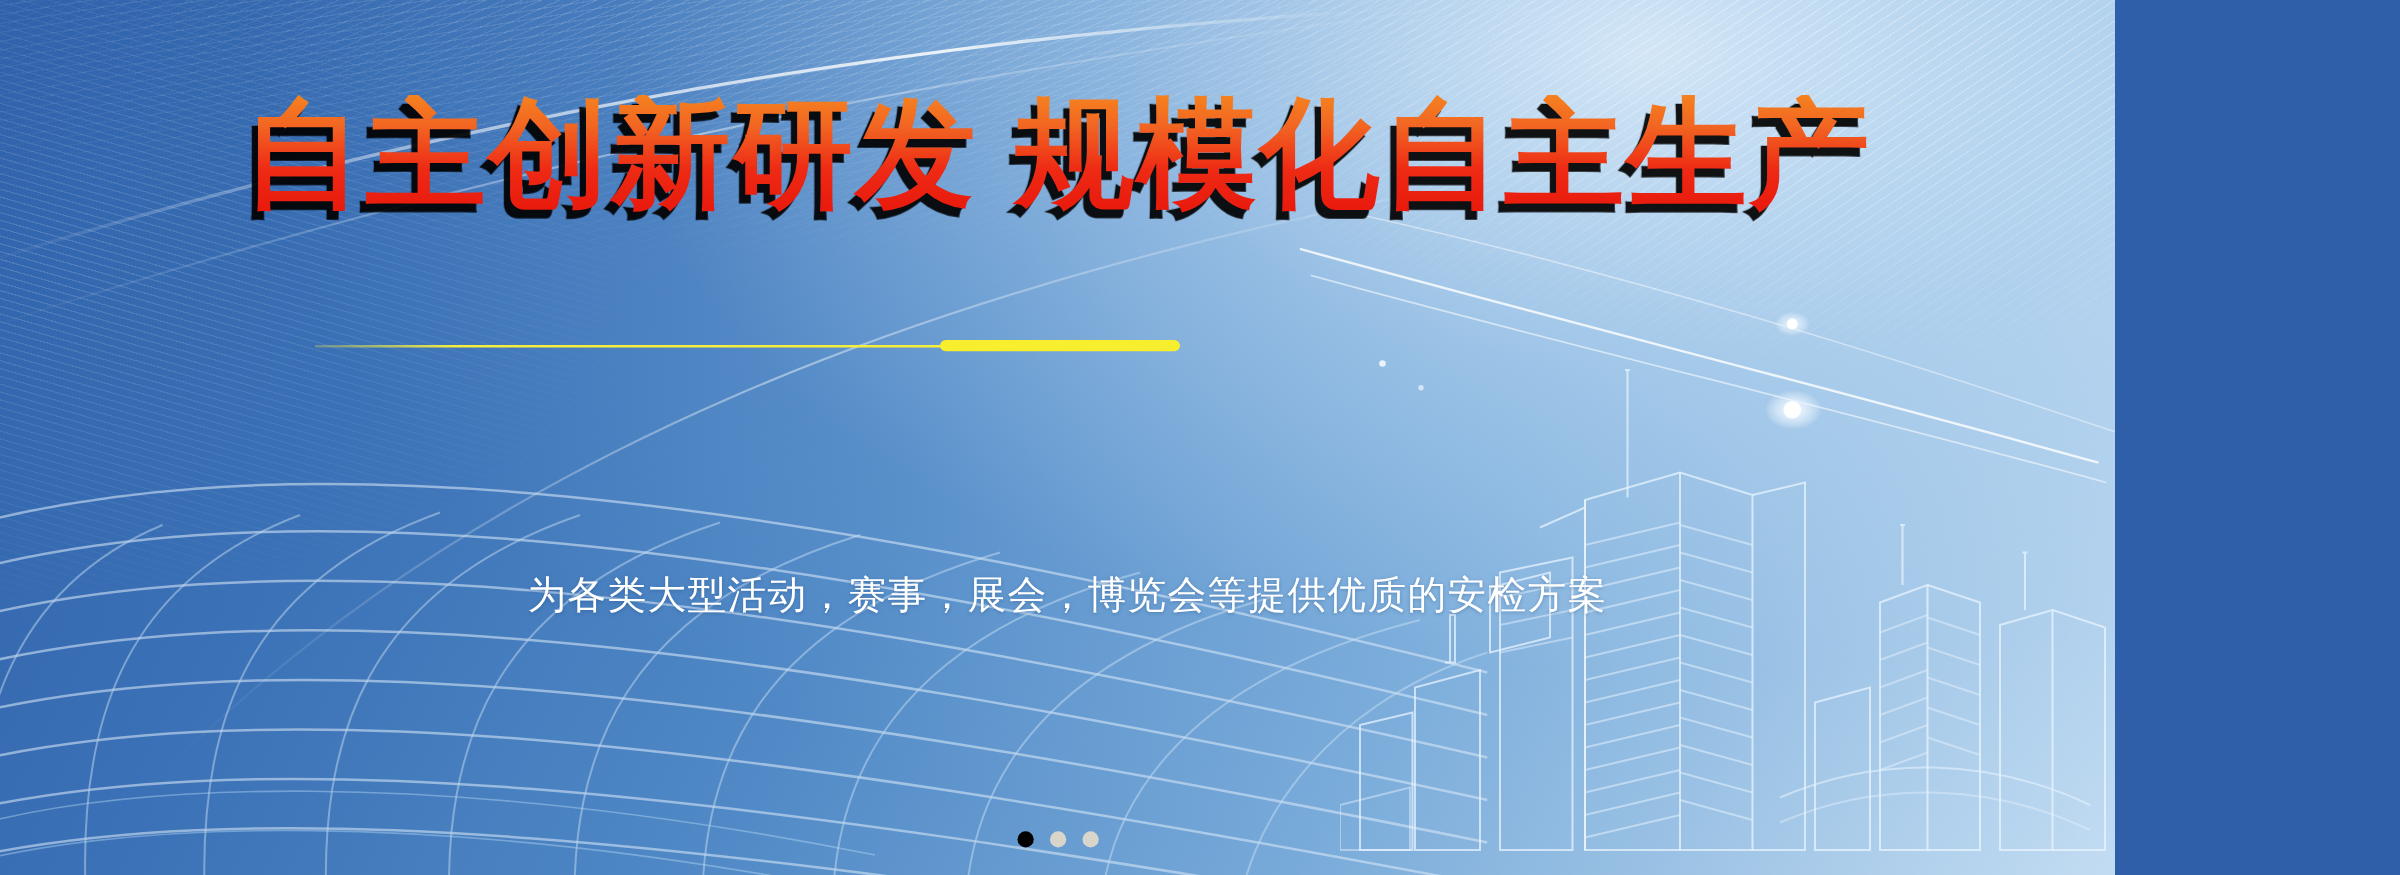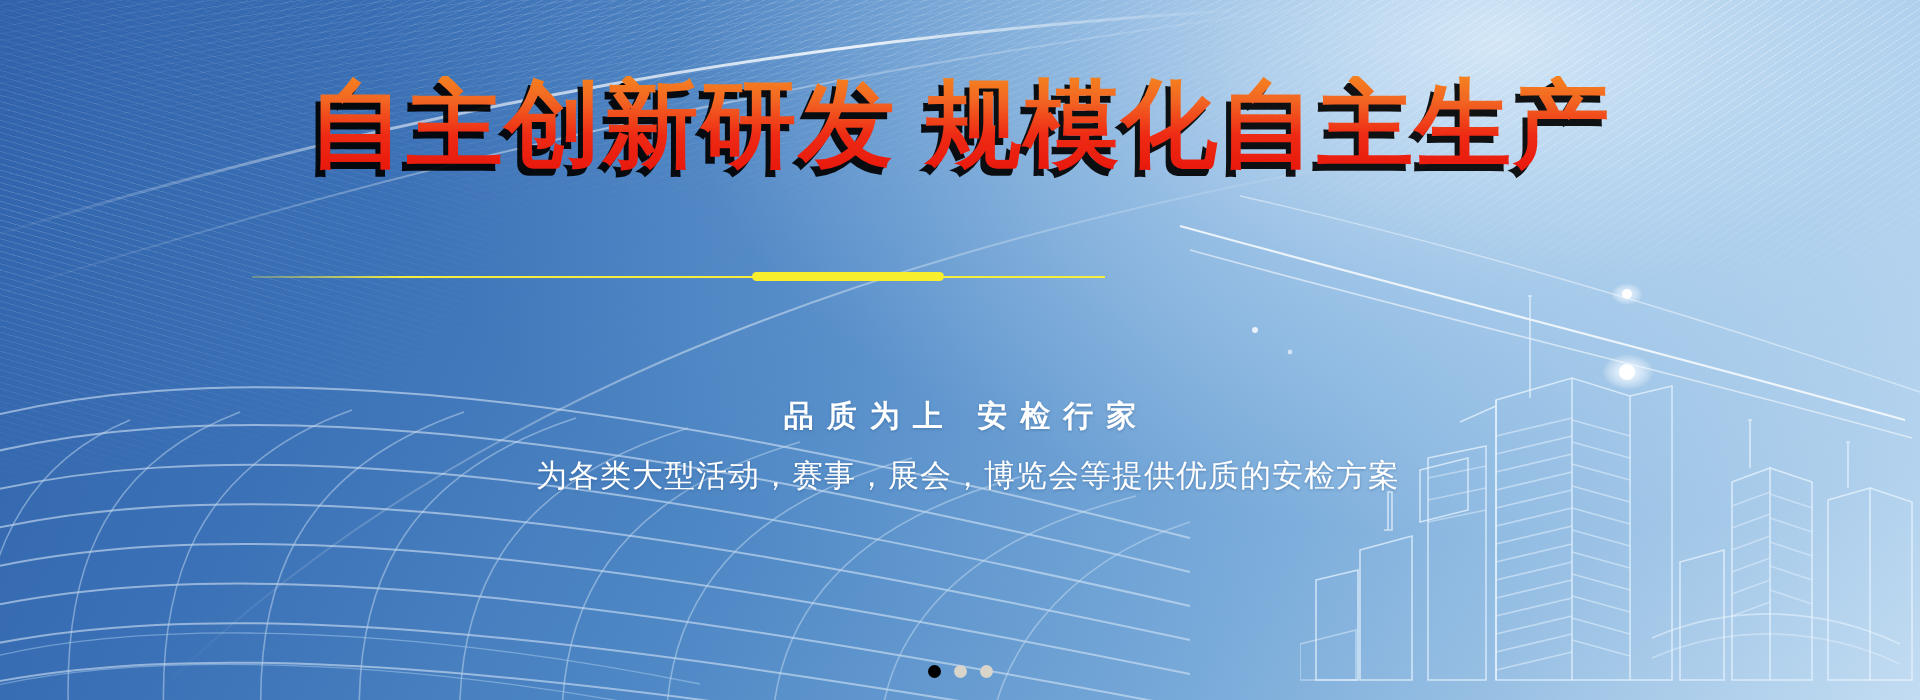--- a/index.html
+++ b/index.html
@@ -6,21 +6,21 @@
     margin: 0;
     padding: 0;
     background: #2f5fa8;
   }
   body {
     font-family: "Liberation Sans", sans-serif;
   }
 
   #banner {
     position: relative;
-    width: 1920px;
+    width: 1692px;
     height: 700px;
     overflow: hidden;
     
     background:
       radial-gradient(ellipse 1500px 900px at 78% 6%, rgba(215,233,248,0.95) 0%, rgba(190,219,244,0.55) 28%, rgba(150,194,234,0.12) 55%, rgba(90,150,212,0) 75%),
       linear-gradient(118deg, #2f62ab 0%, #3b71b6 22%, #5089c6 45%, #78aad9 68%, #a9cbe9 88%, #c2dcf2 100%);
   }
 
   
 
@@ -337,21 +337,20 @@
   <div class="content">
 
     <div class="headline">自主创新研发 规模化自主生产</div>
 
     <div class="divider">
       <span class="thin"></span>
       <span class="thick"></span>
       <span class="thin-right"></span>
     </div>
 
-    <div class="subtitle">品质为上  安检行家</div>
 
     <div class="tagline">为各类大型活动，赛事，展会，博览会等提供优质的安检方案</div>
 
     <div class="dots">
       <span class="dot active"></span>
       <span class="dot"></span>
       <span class="dot"></span>
     </div>
 
   </div>

